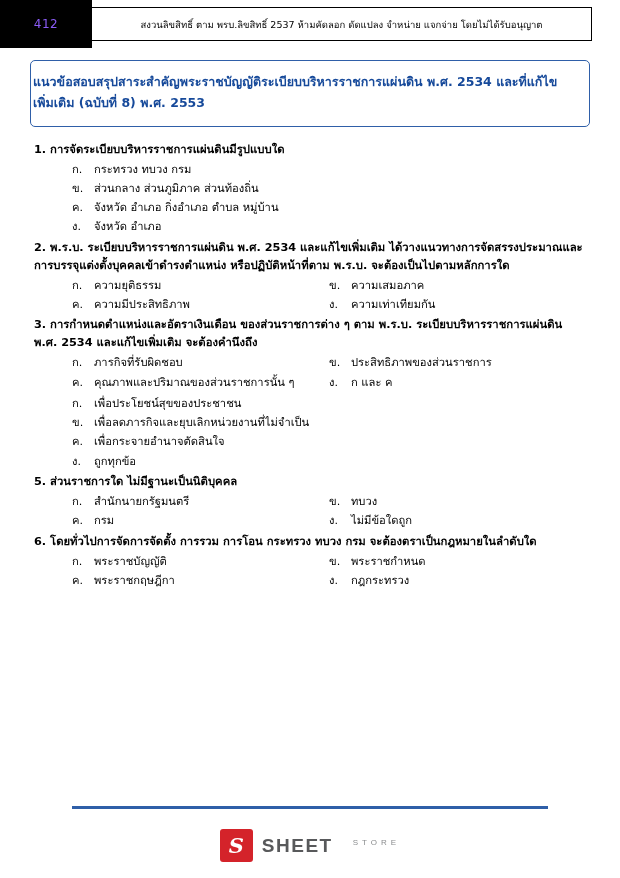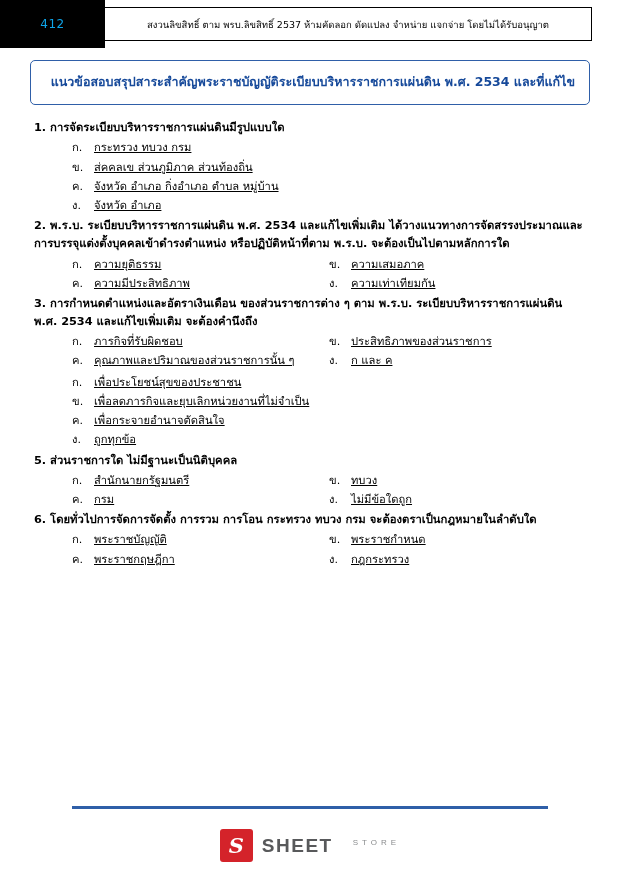--- a/index.html
+++ b/index.html
@@ -23,23 +23,23 @@
   }
 
   
   .header {
     position: relative;
     height: 48px;
     display: flex;
     align-items: stretch;
   }
   .page-number-block {
-    width: 105px;
+    width: 92px;
     background: #000000;
-    color: #0ea5e9;
+    color: #8b5cf6;
     display: flex;
     align-items: center;
     justify-content: center;
     font-size: 12px;
     letter-spacing: 0.5px;
   }
   .copyright-bar {
     flex: 1;
     border: 1px solid #000000;
     border-left: none;
@@ -50,22 +50,22 @@
     font-size: 9.5px;
     padding: 0 6px;
     box-sizing: border-box;
   }
 
   
   .title-box {
     margin: 12px 30px 0 30px;
     border: 1.5px solid #2f5fa8;
     border-radius: 5px;
-    padding: 10px 14px 12px 14px;
-    text-align: right;
+    padding: 10px 14px 12px 2px;
+    text-align: left;
     color: #16499a;
     font-weight: bold;
     font-size: 12.5px;
     line-height: 1.7;
     box-sizing: border-box;
   }
 
   
   .content {
     margin: 14px 34px 0 34px;
@@ -94,21 +94,20 @@
   }
   .choice-col.full {
     flex: 0 0 100%;
   }
   .choice-label {
     width: 22px;
     flex: 0 0 22px;
   }
   .choice-text {
     flex: 1;
-    text-decoration: underline;
   }
 
   
   .footer {
     position: absolute;
     left: 0;
     right: 0;
     bottom: 16px;
   }
   .footer-rule {
@@ -163,37 +162,38 @@
 
 <div class="page">
 
   <div class="header">
     <div class="page-number-block">412</div>
     <div class="copyright-bar">สงวนลิขสิทธิ์ ตาม พรบ.ลิขสิทธิ์ 2537 ห้ามคัดลอก ดัดแปลง จำหน่าย แจกจ่าย โดยไม่ได้รับอนุญาต</div>
   </div>
 
   <div class="title-box">
     <div>แนวข้อสอบสรุปสาระสำคัญพระราชบัญญัติระเบียบบริหารราชการแผ่นดิน พ.ศ. 2534 และที่แก้ไข</div>
+    <div>เพิ่มเติม (ฉบับที่ 8) พ.ศ. 2553</div>
   </div>
 
   <div class="content">
 
     <div class="q-block">
       <div class="q-text">1. การจัดระเบียบบริหารราชการแผ่นดินมีรูปแบบใด</div>
       <div class="choices">
         <div class="choice-row">
           <div class="choice-col full">
             <span class="choice-label">ก.</span>
             <span class="choice-text">กระทรวง ทบวง กรม</span>
           </div>
         </div>
         <div class="choice-row">
           <div class="choice-col full">
             <span class="choice-label">ข.</span>
-            <span class="choice-text">ส่คคลเข ส่วนภูมิภาค ส่วนท้องถิ่น</span>
+            <span class="choice-text">ส่วนกลาง ส่วนภูมิภาค ส่วนท้องถิ่น</span>
           </div>
         </div>
         <div class="choice-row">
           <div class="choice-col full">
             <span class="choice-label">ค.</span>
             <span class="choice-text">จังหวัด อำเภอ กิ่งอำเภอ ตำบล หมู่บ้าน</span>
           </div>
         </div>
         <div class="choice-row">
           <div class="choice-col full">

